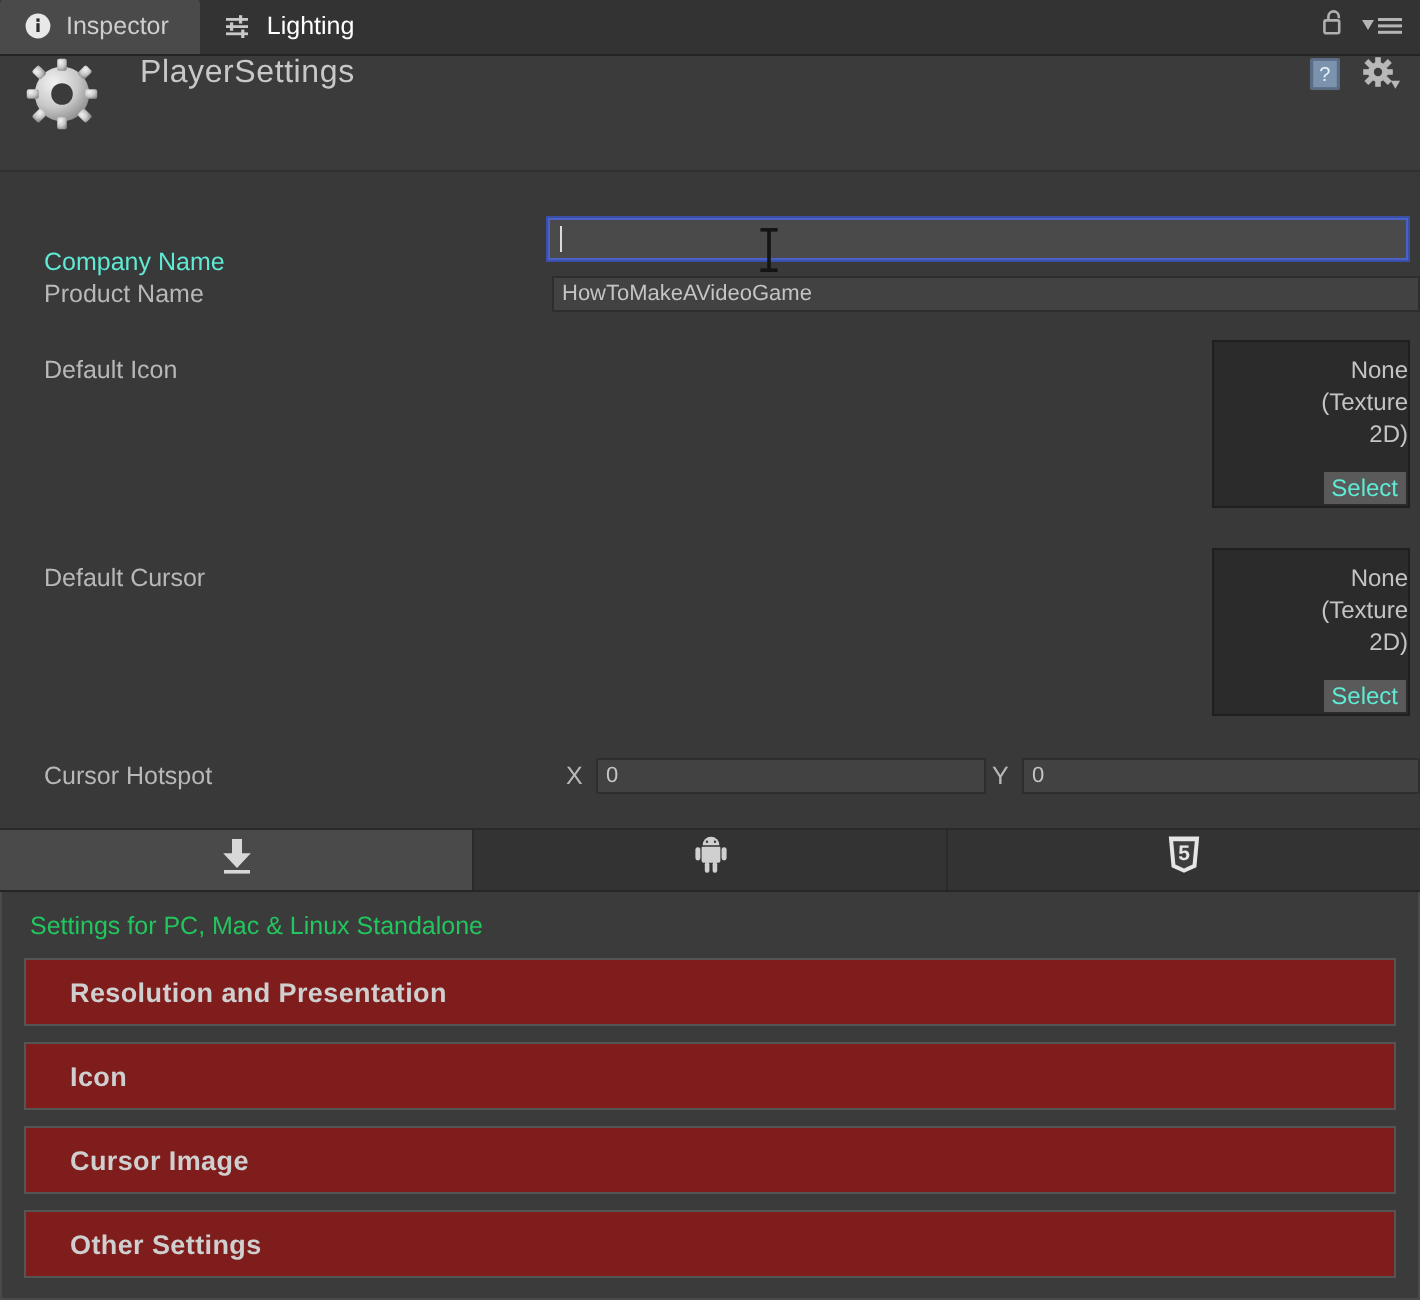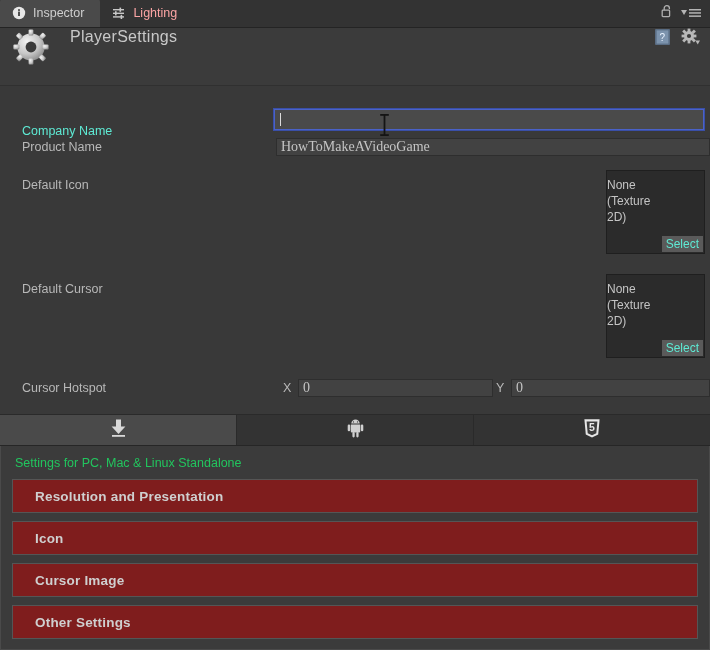--- a/index.html
+++ b/index.html
@@ -24,21 +24,21 @@
     display: flex;
     align-items: flex-end;
   }
   .tab {
     height: 28px;
     display: flex;
     align-items: center;
     gap: 7px;
     padding: 0 16px 0 12px;
     font-size: 12.5px;
-    color: #fca5a5;
+    color: #ffffff;
     background: transparent;
     position: relative;
   }
   .tab.active {
     background: #4a4a4a;
     color: #cfcfcf;
     border-top-left-radius: 3px;
     border-top-right-radius: 3px;
     margin-top: 11px;
   }
@@ -99,22 +99,22 @@
     color: #b8b8b8;
     white-space: nowrap;
   }
   .label.focused { color: #5eead4; margin-top: 24px; }
 
   .textfield {
     height: 18px;
     background: #424242;
     border: 1px solid #2e2e2e;
     color: #c4c4c4;
-    font-size: 14px;
-    font-family: Liberation Serif, serif;
+    font-size: 11px;
+    font-family: Liberation Sans, sans-serif;
     padding: 0 4px;
     line-height: 16px;
     display: flex;
     align-items: center;
   }
   .textfield.focused {
     border: 1px solid #4a62c8;
     outline: 1px solid #3a4fa8;
     background: #4a4a4a;
     position: relative;
@@ -129,21 +129,21 @@
 
   
   .texbox {
     position: absolute;
     width: 98px;
     background: #2b2b2b;
     border: 1px solid #1f1f1f;
     color: #c8c8c8;
   }
   .texbox-label {
-    text-align: left;
+    text-align: right;
     font-size: 12px;
     line-height: 16px;
     padding-top: 6px;
     color: #c4c4c4;
   }
   .texbox-select {
     position: absolute;
     right: 1px; bottom: 1px;
     background: #5a5a5a;
     color: #5eead4;

